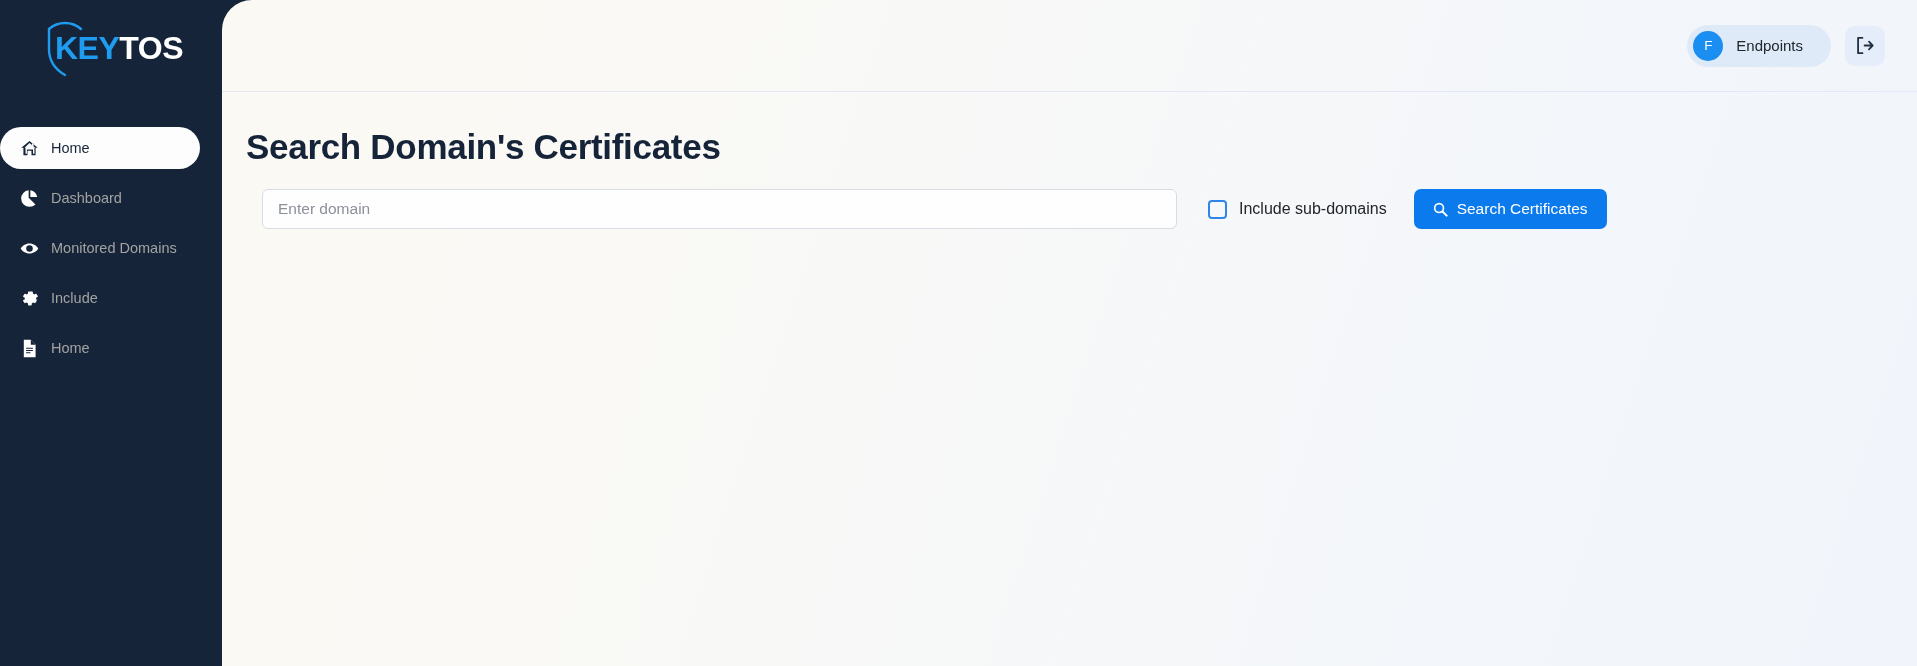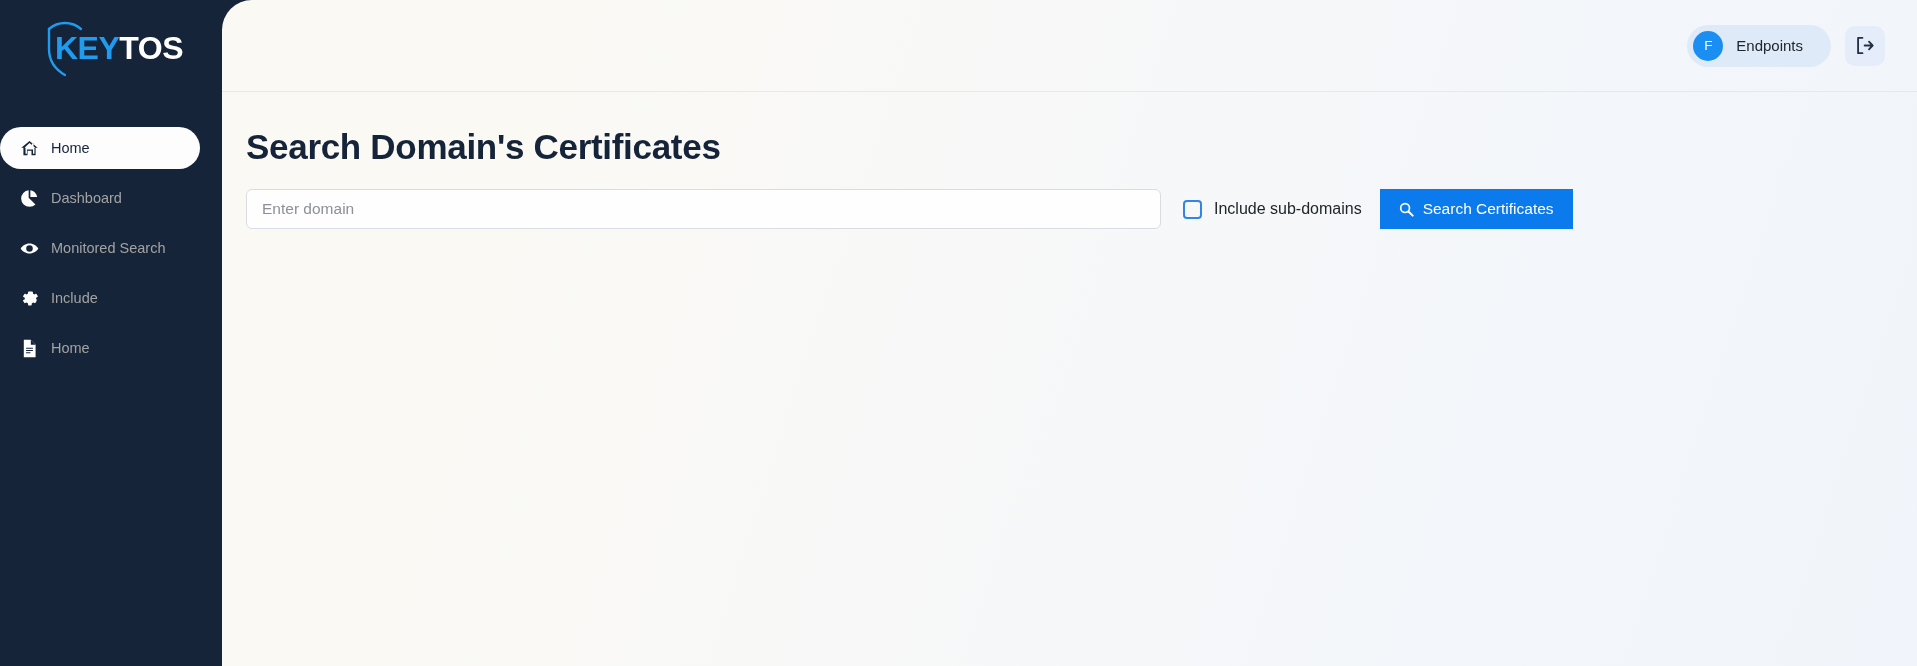--- a/index.html
+++ b/index.html
@@ -181,21 +181,22 @@
     font-size: 35px;
     font-weight: bold;
     color: #16243a;
     letter-spacing: -0.3px;
     margin-bottom: 22px;
   }
 
   .search-row {
     display: flex;
     align-items: center;
-    gap: 0;
+    gap: 9px;
+    margin-left: 16px;
   }
 
   .domain-input {
     width: 915px;
     height: 40px;
     border: 1px solid #d9dde3;
     border-radius: 6px;
     background: #fefefe;
     padding: 0 15px;
     font-size: 15.5px;
@@ -226,21 +227,21 @@
     cursor: pointer;
   }
 
   .search-btn {
     margin-left: 18px;
     height: 40px;
     padding: 0 19px;
     background: #0b7aec;
     color: #ffffff;
     border: none;
-    border-radius: 0;
+    border-radius: 7px;
     font-size: 15.5px;
     font-family: "Liberation Sans", sans-serif;
     display: inline-flex;
     align-items: center;
     gap: 9px;
     cursor: pointer;
     white-space: nowrap;
   }
 </style>
 </head>
@@ -281,21 +282,21 @@
         <span class="nav-label">Dashboard</span>
       </div>
 
       <div class="nav-item">
         <span class="ico">
           <svg viewBox="0 0 22 20" width="20" height="19">
               <path d="M11 4.2C6.4 4.2 2.5 7 .8 10c1.7 3 5.6 5.8 10.2 5.8S19.5 13 21.2 10C19.5 7 15.6 4.2 11 4.2zm0 9.6A3.8 3.8 0 1 1 11 6.2a3.8 3.8 0 0 1 0 7.6z"></path>
               <circle cx="11" cy="10" r="2.1" fill="#152438"></circle>
             </svg>
         </span>
-        <span class="nav-label">Monitored Search</span>
+        <span class="nav-label">Monitored Domains</span>
       </div>
 
 
       <div class="nav-item">
         <span class="ico">
           <svg viewBox="0 0 20 20" width="19" height="19">
               <path d="M10 6.4A3.6 3.6 0 1 0 10 13.6 3.6 3.6 0 0 0 10 6.4zm0 5.5a1.9 1.9 0 1 1 0-3.8 1.9 1.9 0 0 1 0 3.8z"></path>
               <path d="M18.4 11.6l-1.5-.9c.1-.5.1-1 0-1.5l1.5-.9a.7.7 0 0 0 .3-.9l-1.2-2a.7.7 0 0 0-.9-.3l-1.6.6a6.6 6.6 0 0 0-1.3-.8l-.2-1.7a.7.7 0 0 0-.7-.6H9.2a.7.7 0 0 0-.7.6l-.2 1.7c-.5.2-.9.4-1.3.8l-1.6-.6a.7.7 0 0 0-.9.3l-1.2 2a.7.7 0 0 0 .3.9l1.5.9c-.1.5-.1 1 0 1.5l-1.5.9a.7.7 0 0 0-.3.9l1.2 2a.7.7 0 0 0 .9.3l1.6-.6c.4.3.8.6 1.3.8l.2 1.7a.7.7 0 0 0 .7.6h2.4a.7.7 0 0 0 .7-.6l.2-1.7c.5-.2.9-.5 1.3-.8l1.6.6a.7.7 0 0 0 .9-.3l1.2-2a.7.7 0 0 0-.3-.9z"></path>
             </svg>
         </span>

